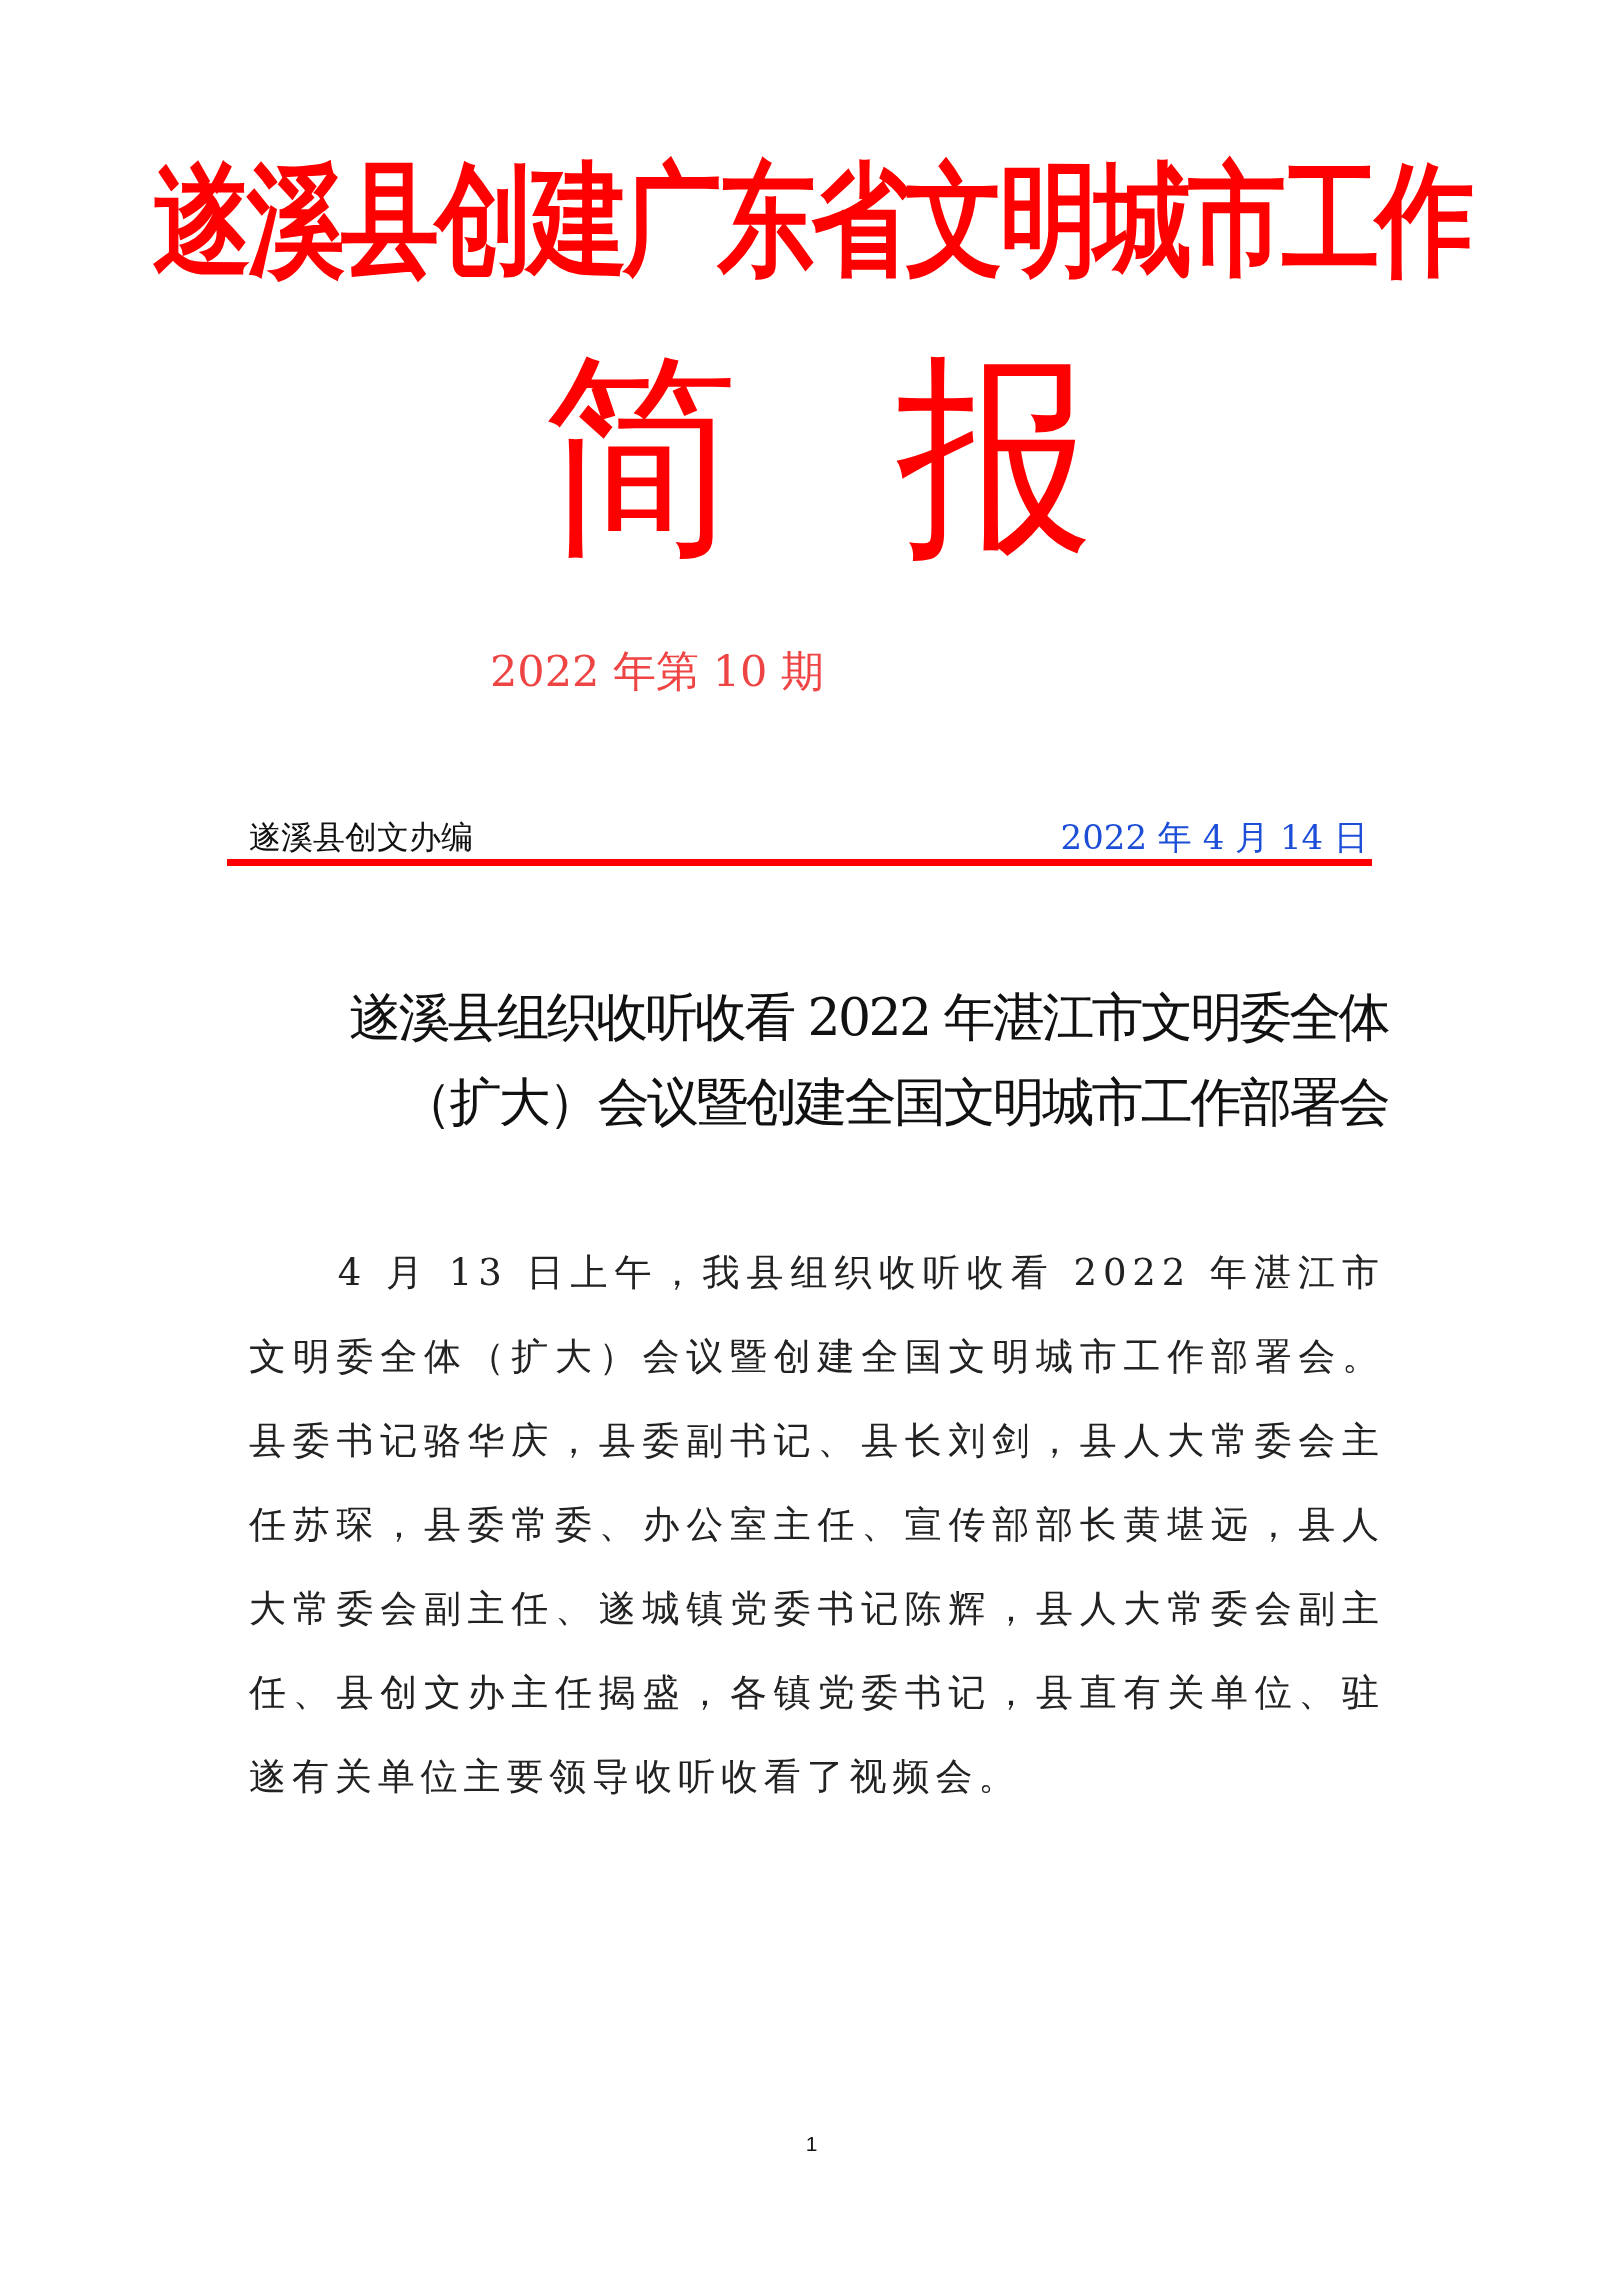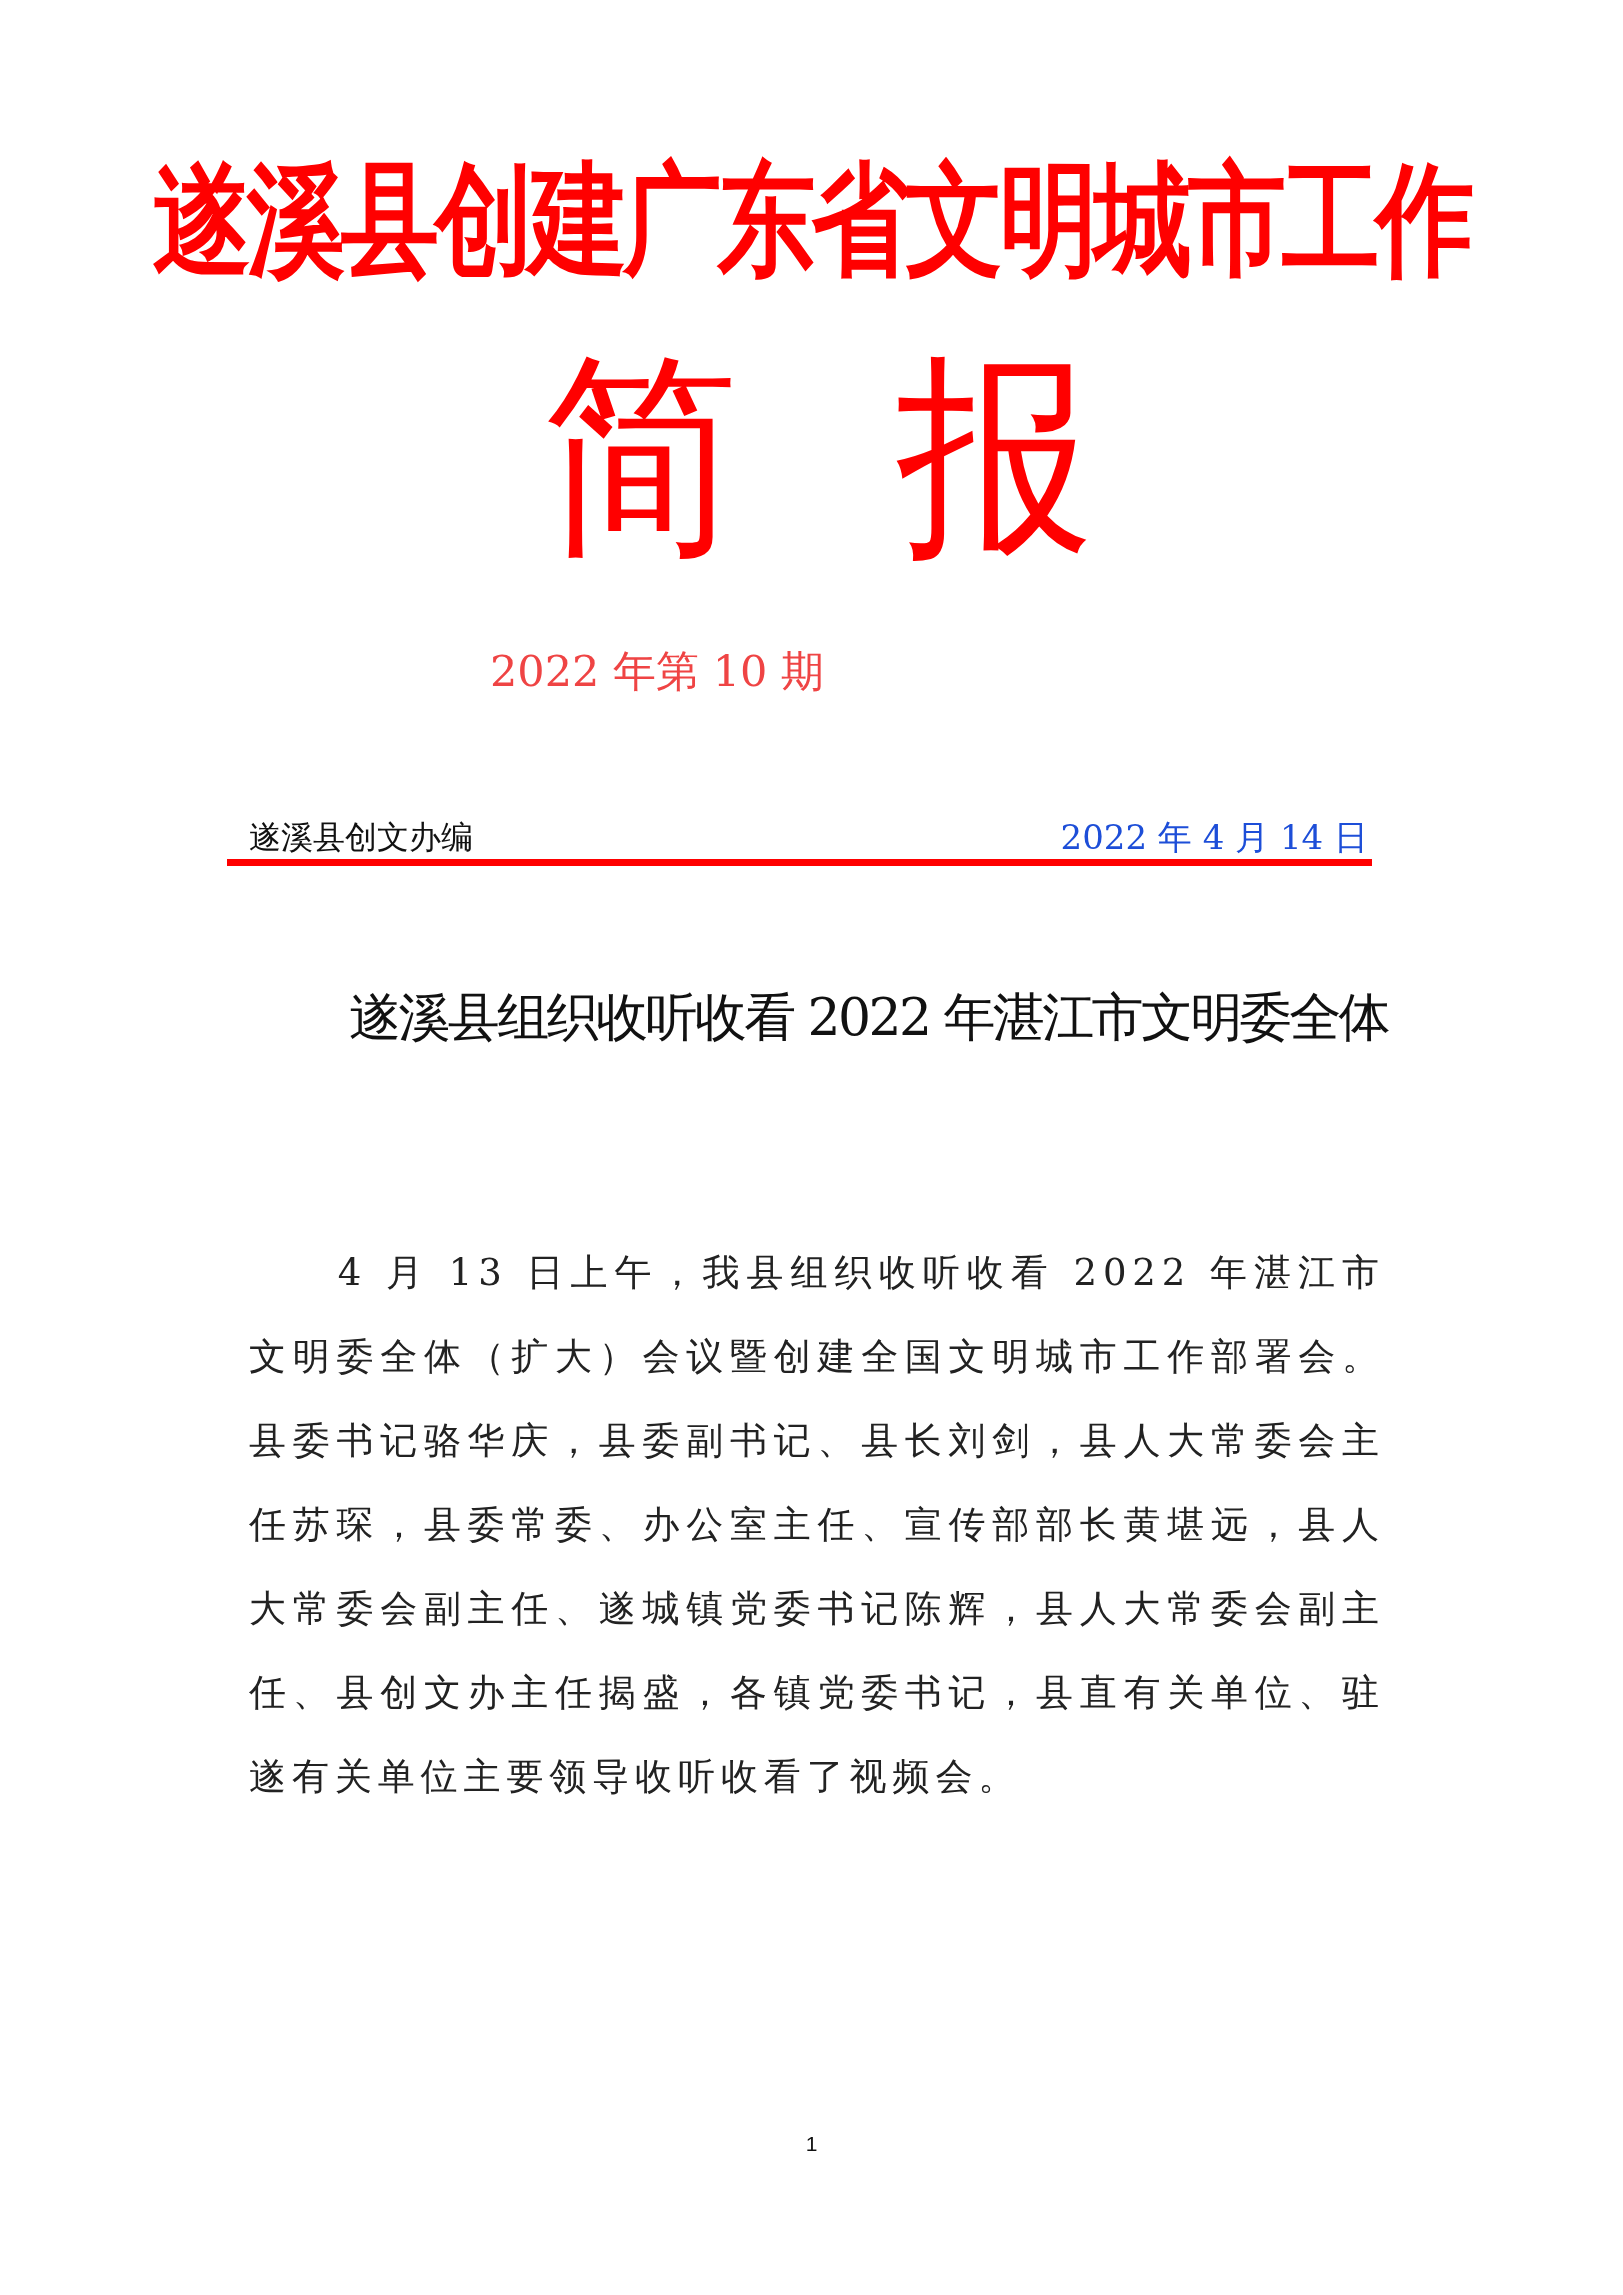--- a/index.html
+++ b/index.html
@@ -124,18 +124,19 @@
 <div class="abs masthead-big c2">报</div>
 
 <div class="abs issue">2022 年第 10 期</div>
 
 <div class="abs meta-left">遂溪县创文办编</div>
 <div class="abs meta-right">2022 年 4 月 14 日</div>
 <div class="abs red-rule"></div>
 
 <div class="abs headline">
   <span class="line">遂溪县组织收听收看 2022 年湛江市文明委全体</span>
+  <span class="line">（扩大）会议暨创建全国文明城市工作部署会</span>
 </div>
 
 <div class="abs body-text">4 月 13 日上午，我县组织收听收看 2022 年湛江市文明委全体（扩大）会议暨创建全国文明城市工作部署会。县委书记骆华庆，县委副书记、县长刘剑，县人大常委会主任苏琛，县委常委、办公室主任、宣传部部长黄堪远，县人大常委会副主任、遂城镇党委书记陈辉，县人大常委会副主任、县创文办主任揭盛，各镇党委书记，县直有关单位、驻遂有关单位主要领导收听收看了视频会。</div>
 
 <div class="abs page-number">1</div>
 
 
 </body></html>

